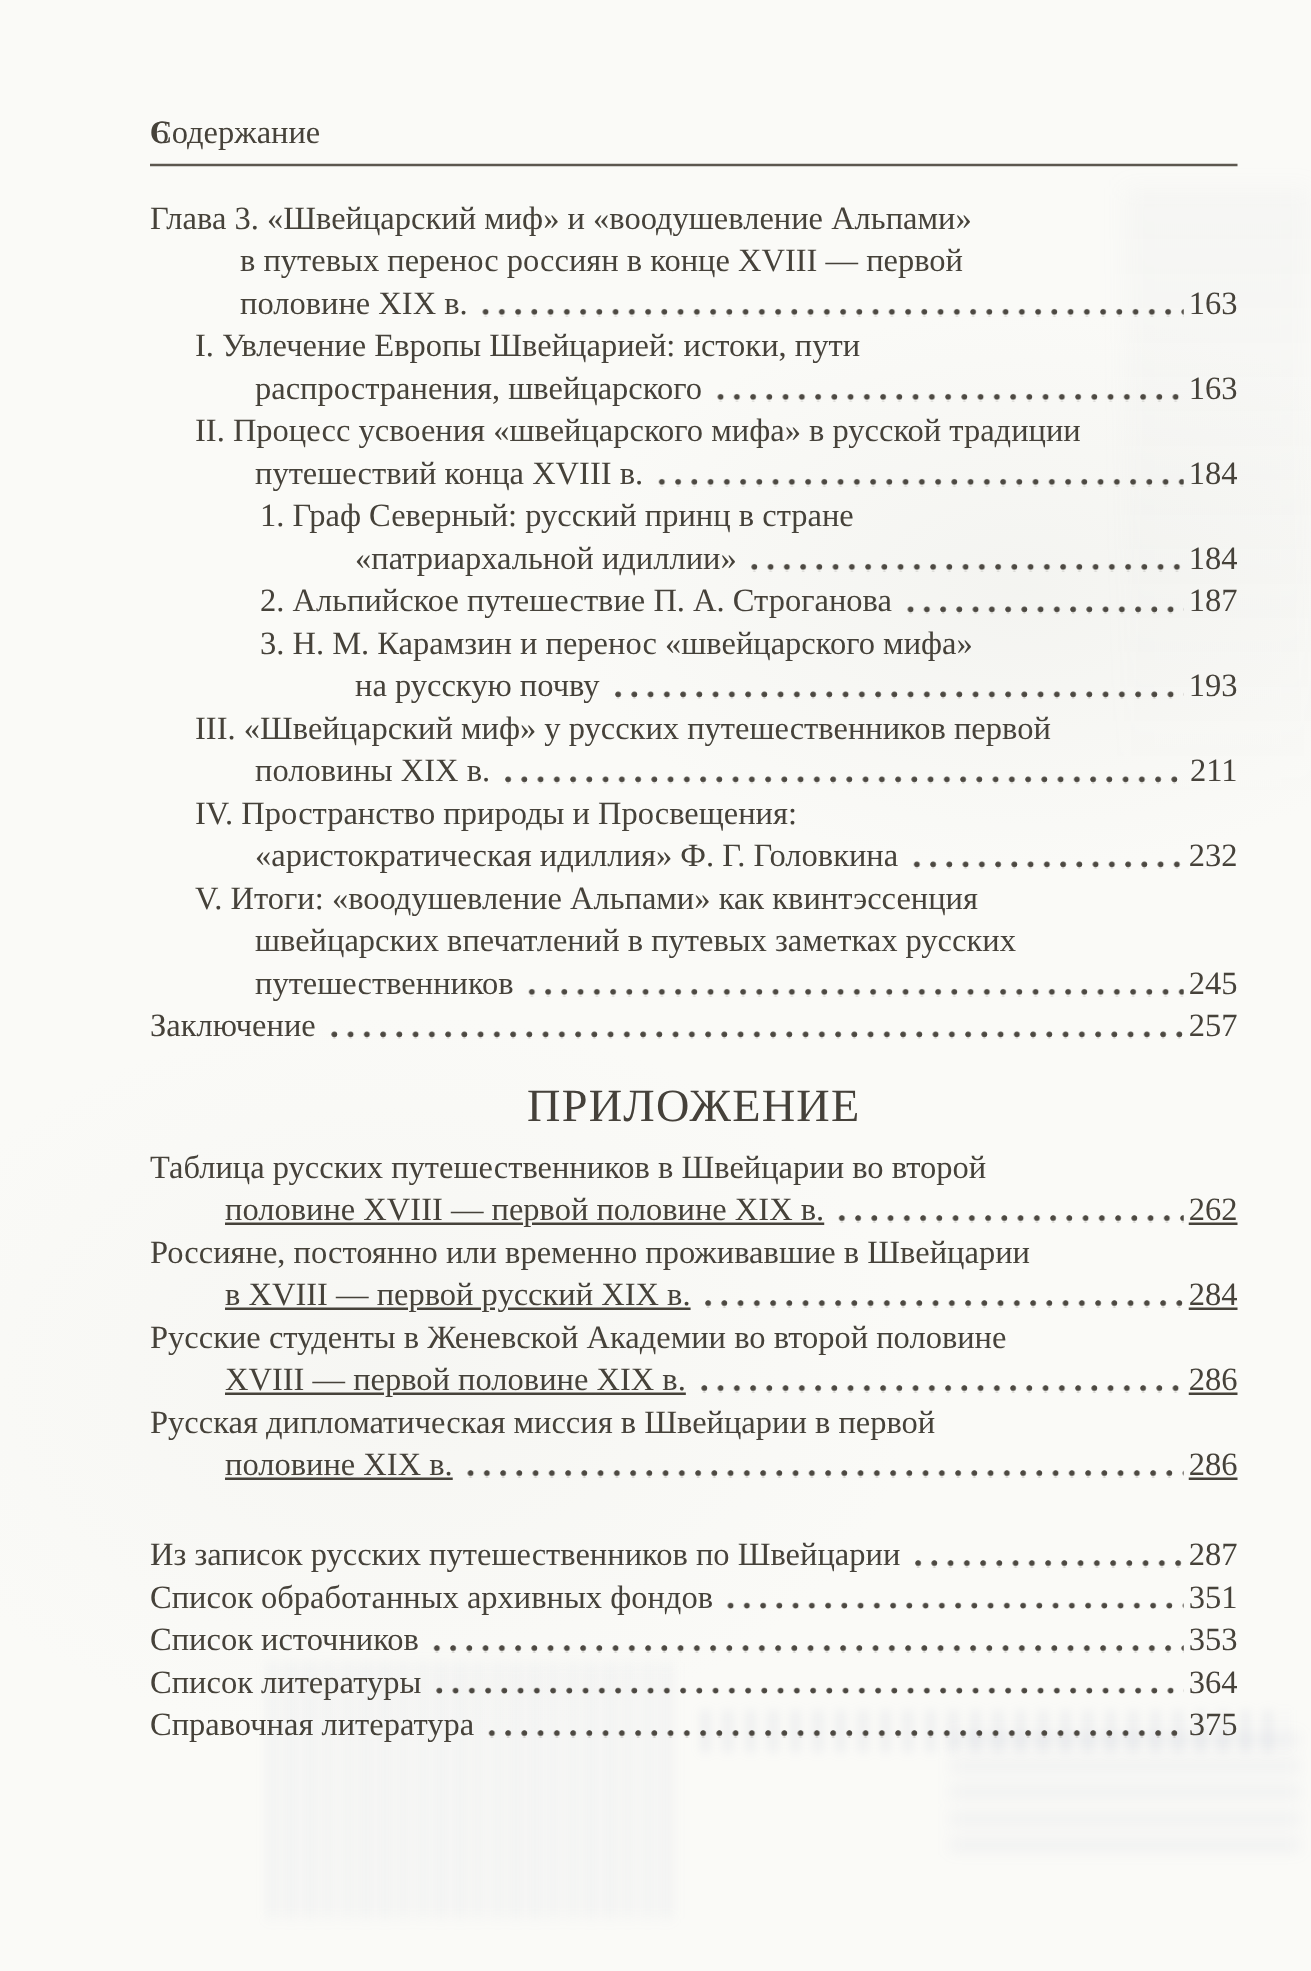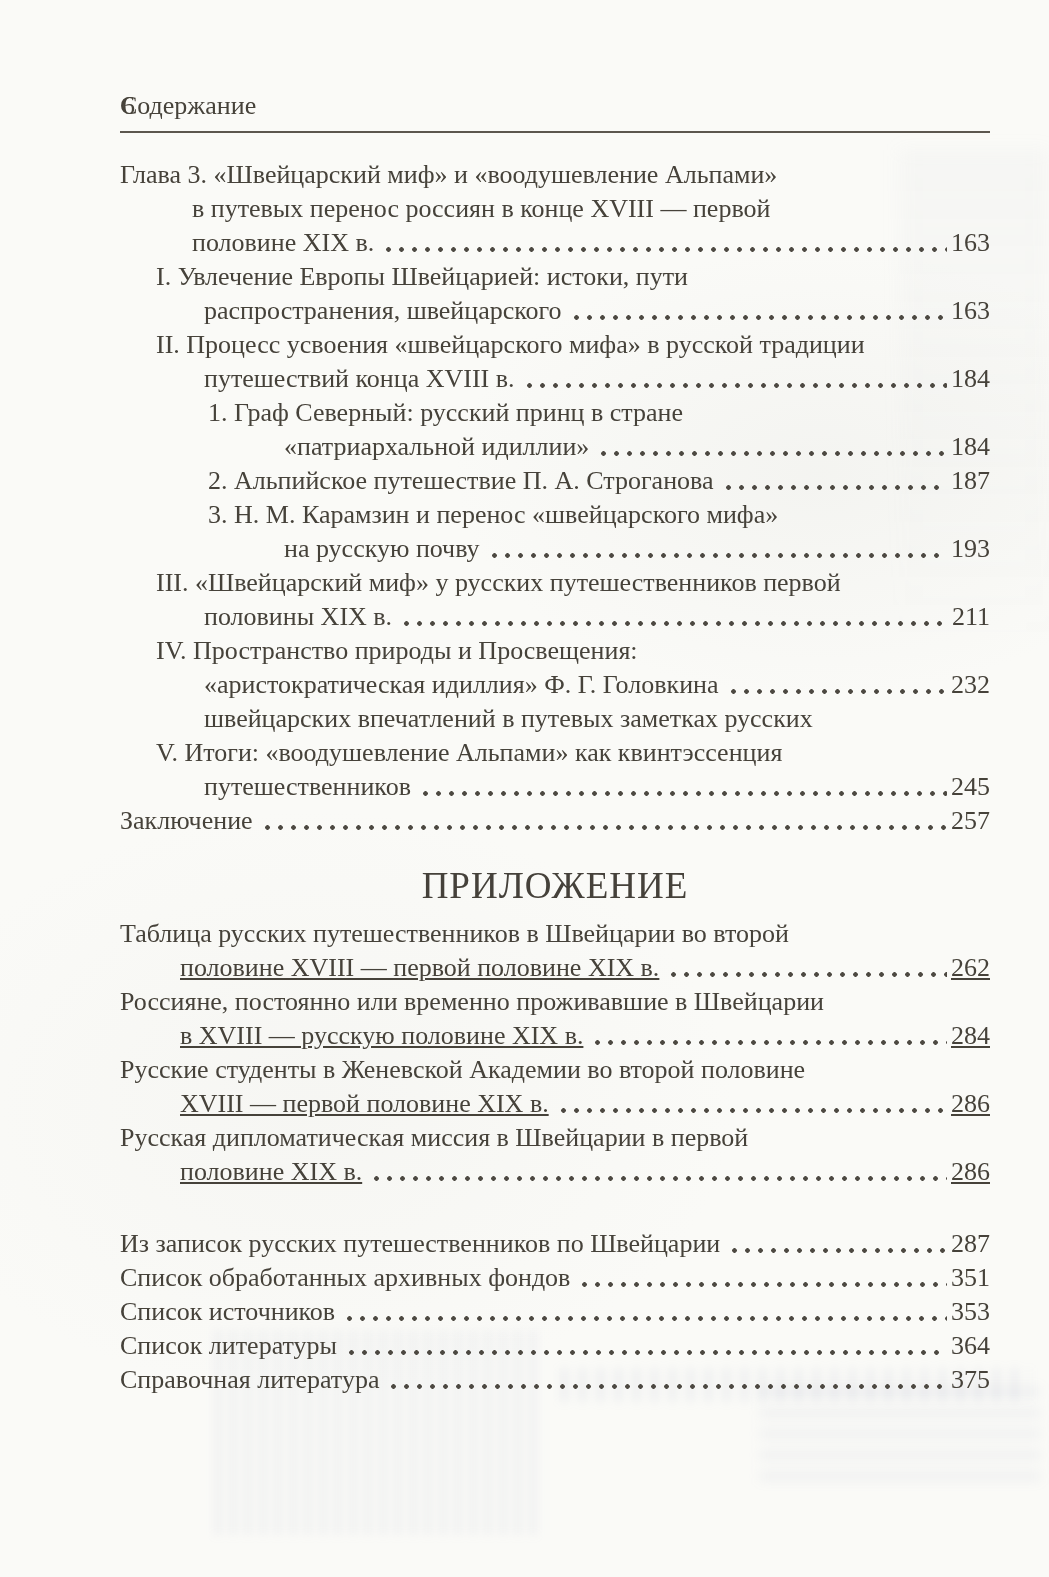--- a/index.html
+++ b/index.html
@@ -151,22 +151,22 @@
           </div>
           <div>
             <div class="line i1">IV. Пространство природы и Просвещения:</div>
             <div class="line i3 row">
               <span class="t">«аристократическая идиллия» Ф. Г. Головкина</span>
               <span class="leader"></span>
               <span class="pg">232</span>
             </div>
           </div>
           <div>
+            <div class="line i1">V. Итоги: «воодушевление Альпами» как квинтэссенция</div>
             <div class="line i3">швейцарских впечатлений в путевых заметках русских</div>
-            <div class="line i1">V. Итоги: «воодушевление Альпами» как квинтэссенция</div>
             <div class="line i3 row">
               <span class="t">путешественников</span>
               <span class="leader"></span>
               <span class="pg">245</span>
             </div>
           </div>
           <div>
             <div class="line i0 row">
               <span class="t">Заключение</span>
               <span class="leader"></span>
@@ -180,21 +180,21 @@
             <div class="line i0">Таблица русских путешественников в Швейцарии во второй</div>
             <div class="line i6 row">
               <span class="t">половине XVIII — первой половине XIX в.</span>
               <span class="leader"></span>
               <span class="pg">262</span>
             </div>
           </div>
           <div>
             <div class="line i0">Россияне, постоянно или временно проживавшие в Швейцарии</div>
             <div class="line i6 row">
-              <span class="t">в XVIII — русскую половине XIX в.</span>
+              <span class="t">в XVIII — первой русский XIX в.</span>
               <span class="leader"></span>
               <span class="pg">284</span>
             </div>
           </div>
           <div>
             <div class="line i0">Русские студенты в Женевской Академии во второй половине</div>
             <div class="line i6 row">
               <span class="t">XVIII — первой половине XIX в.</span>
               <span class="leader"></span>
               <span class="pg">286</span>

